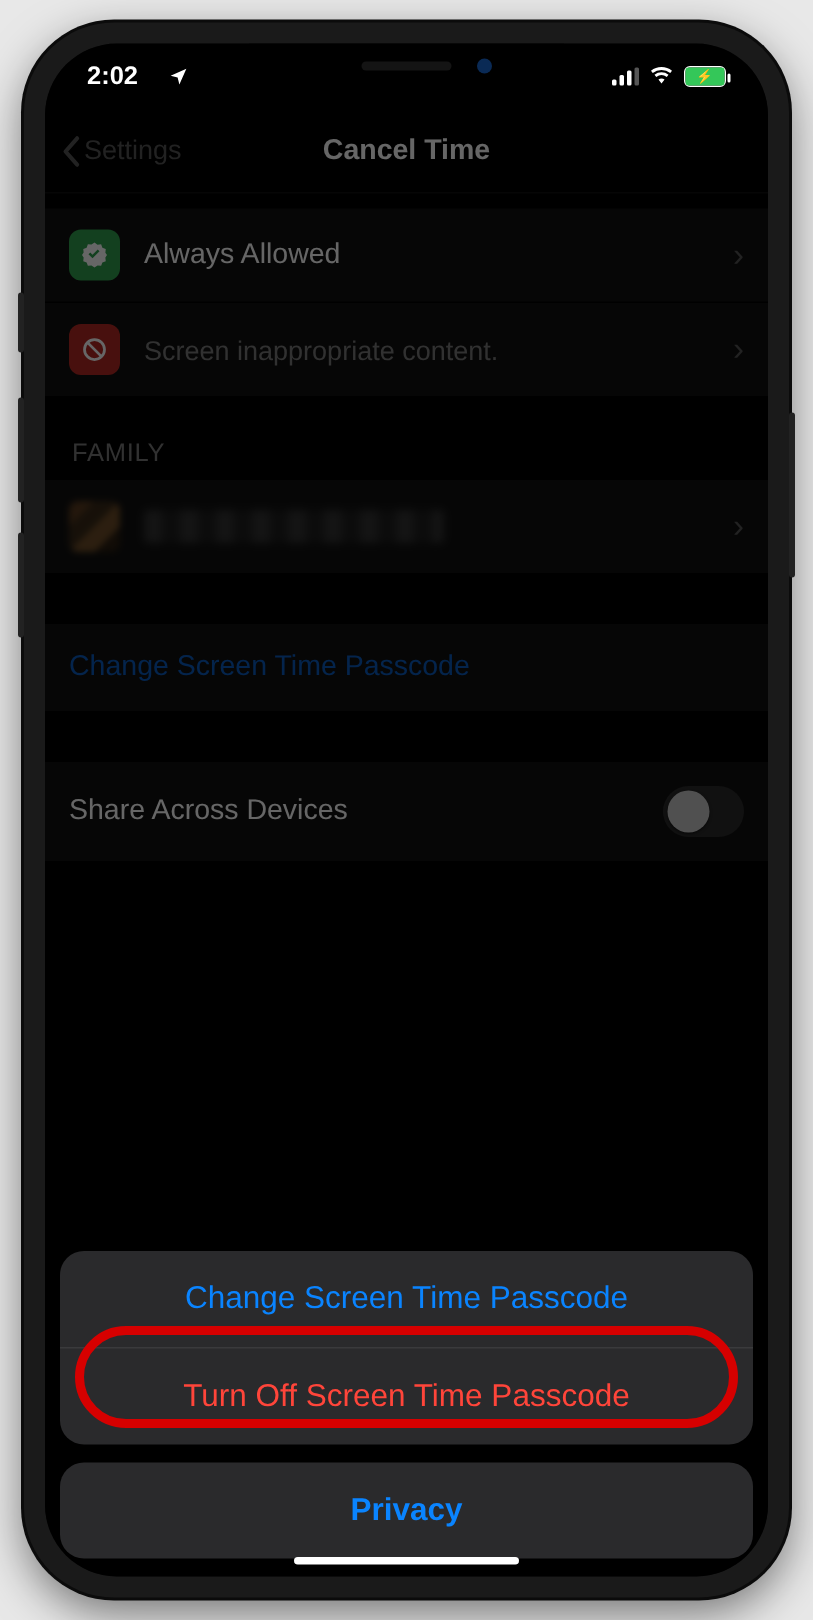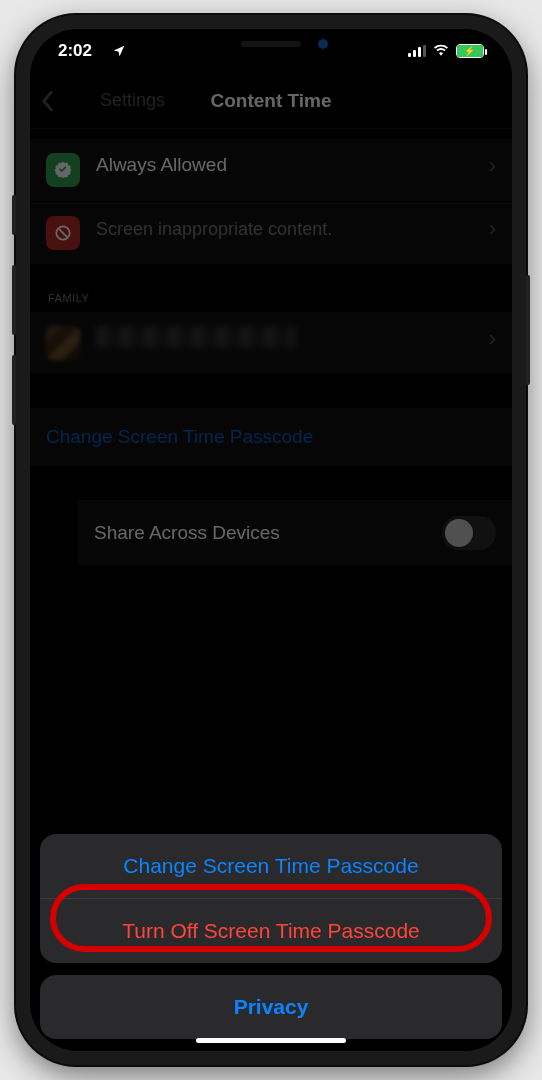--- a/index.html
+++ b/index.html
@@ -77,63 +77,63 @@
       padding-top: 44px;
       color: #9a9a9a;
     }
     .navbar {
       height: 56px;
       display:flex; align-items:center; justify-content:center;
       position: relative;
       border-bottom: 1px solid #111;
     }
     .navbar .back {
-      position:absolute; left:10px; display:flex; align-items:center; color: #555; font-size:18px;gap:44px;
+      position:absolute; left:10px; display:flex; align-items:center; color: #555; font-size:18px;
     }
     .navbar .back svg { margin-right:2px; }
     .navbar .title { color:#fff; font-size:19px; font-weight:600; }
 
     .list-group { margin: 10px 0 0 0; }
     .row {
       background: #111;
-      display:flex; 
+      display:flex; align-items:center;
       padding: 14px 16px;
       border-bottom: 1px solid #000;
       position: relative;
     }
     .row:last-child{border-bottom:none}
     .icon-box { width:34px; height:34px; border-radius:8px; display:flex; align-items:center; justify-content:center; margin-right:16px; flex-shrink:0;}
     .icon-green { background:#30a14e; }
     .icon-red { background:#b52a23; }
     .row-text { flex:1; padding-right: 20px;}
     .row-title { color:#fff; font-size:19px; line-height:1.25; }
     .row-sub { color:#7a7a7a; font-size:18px; line-height:1.25; margin-top:2px;}
     .chevron { color:#555; font-size:22px; }
 
     .section-header{
-      color:#7a7a7a; font-size:11px; letter-spacing:0.5px;
+      color:#7a7a7a; font-size:17px; letter-spacing:0.5px;
       padding: 28px 18px 8px;
       text-transform: uppercase;
     }
     .family-avatar{
       width:34px; height:34px; border-radius:6px; margin-right:16px;
       background: linear-gradient(135deg,#5a3b1f 0 25%, #3a2a18 25% 50%, #6e4d28 50% 75%, #2c1f12 75% 100%);
       filter: blur(2px);
       flex-shrink:0;
     }
     .family-name{
       width:200px; height:22px;
       background: repeating-linear-gradient(90deg,#333 0 12px,#1f1f1f 12px 24px);
       filter: blur(3px);
       border-radius:3px;
     }
     .link-row { background:#111; padding:18px 16px; }
     .link-row span{ color:#0a5bbf; font-size:19px; }
 
-    .toggle-row { display:flex; align-items:center; justify-content:space-between; padding:16px 16px; background:#111;margin-left:48px; }
+    .toggle-row { display:flex; align-items:center; justify-content:space-between; padding:16px 16px; background:#111; }
     .toggle-row .ttitle{ color:#fff; font-size:19px; }
     .toggle { width:54px; height:34px; background:#2b2b2b; border-radius:20px; position:relative;}
     .toggle::after{ content:""; position:absolute; width:28px; height:28px; background:#c8c8c8; border-radius:50%; top:3px; left:3px; box-shadow:0 1px 2px rgba(0,0,0,.5);}
 
     
     .sheet {
       position:absolute; left:10px; right:10px; bottom: 12px;
       z-index: 30;
     }
     .sheet-group {
@@ -215,21 +215,21 @@
     </div>
 
     <div class="content">
       <div class="navbar">
         <div class="back">
           <svg width="14" height="22" viewBox="0 0 12 20" fill="none">
               <path d="M10 2L3 10l7 8" stroke="#555" stroke-width="2.5" stroke-linecap="round" stroke-linejoin="round"></path>
             </svg>
           <span>Settings</span>
         </div>
-        <div class="title">Content Time</div>
+        <div class="title">Cancel Time</div>
       </div>
 
       <div class="list-group">
         <div class="row">
           <div class="icon-box icon-green">
             <svg width="20" height="20" viewBox="0 0 24 24" fill="#fff">
                 <path d="M12 2l2.4 1.7 2.9-.3 1 2.8 2.7 1-.3 2.9L22 12l-1.3 2 .3 2.9-2.7 1-1 2.8-2.9-.3L12 22l-2.4-1.6-2.9.3-1-2.8-2.7-1 .3-2.9L2 12l1.3-2-.3-2.9 2.7-1 1-2.8 2.9.3L12 2zm-1.6 12.6l5.6-5.6-1.4-1.4-4.2 4.2-1.8-1.8-1.4 1.4 3.2 3.2z"></path>
               </svg>
           </div>
           <div class="row-text">

